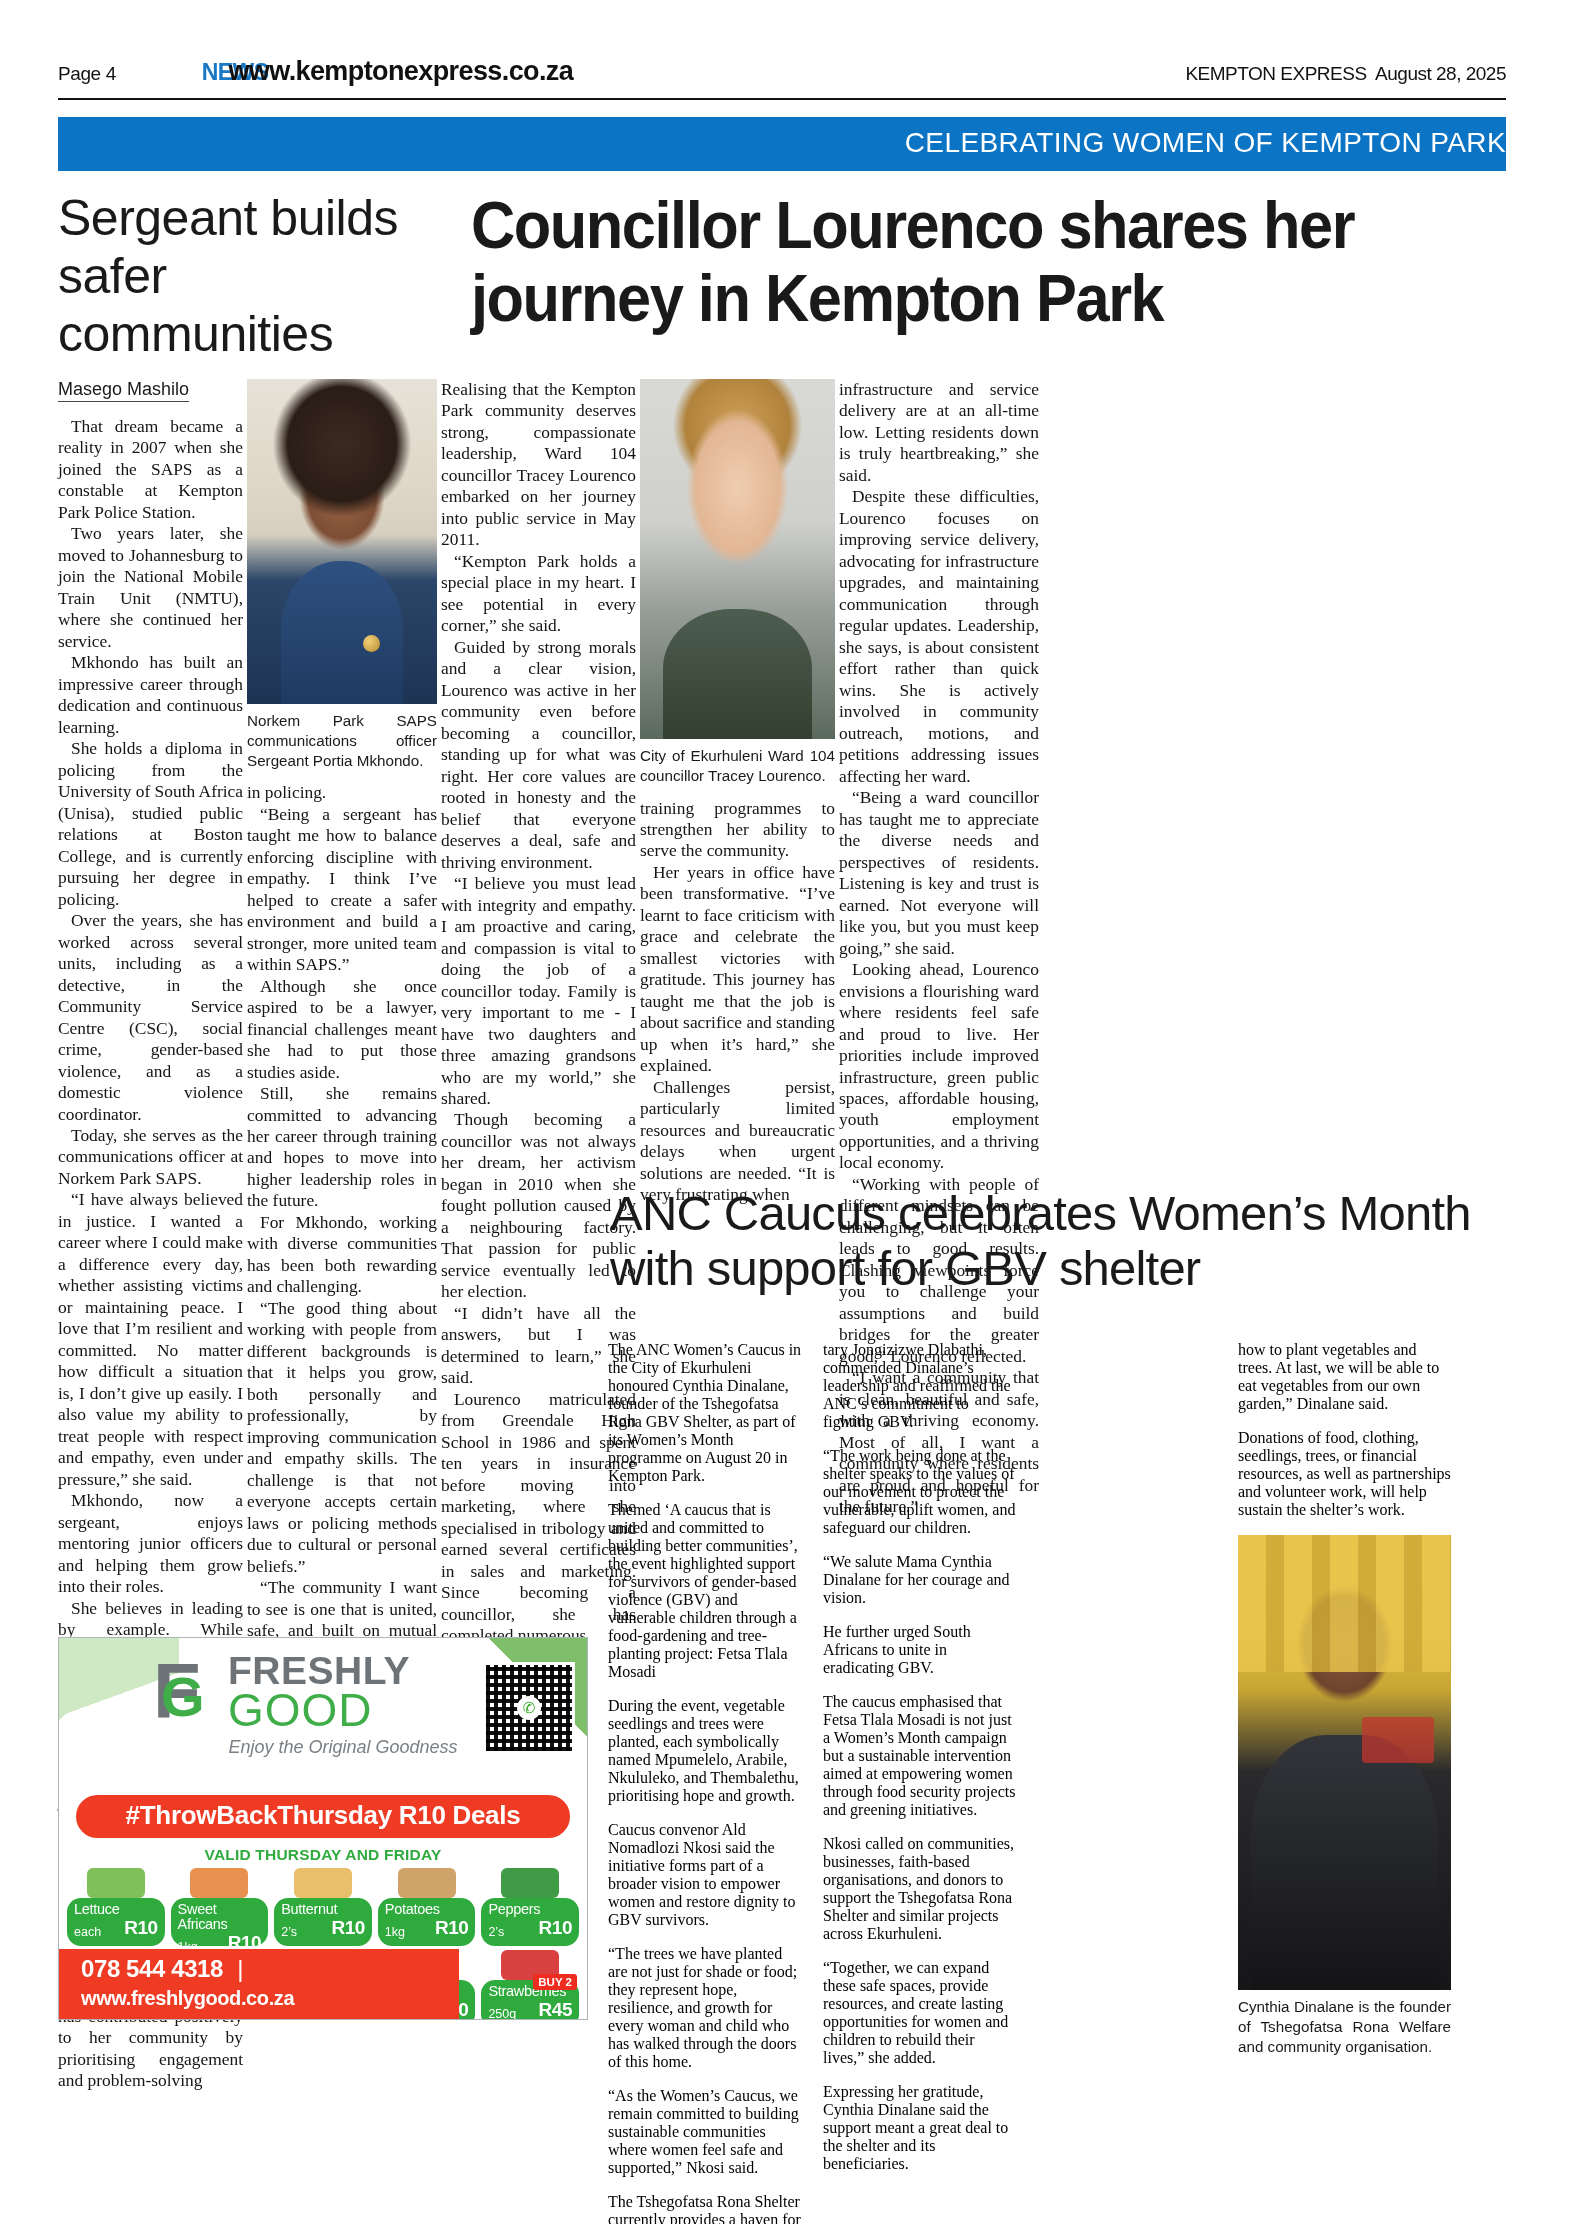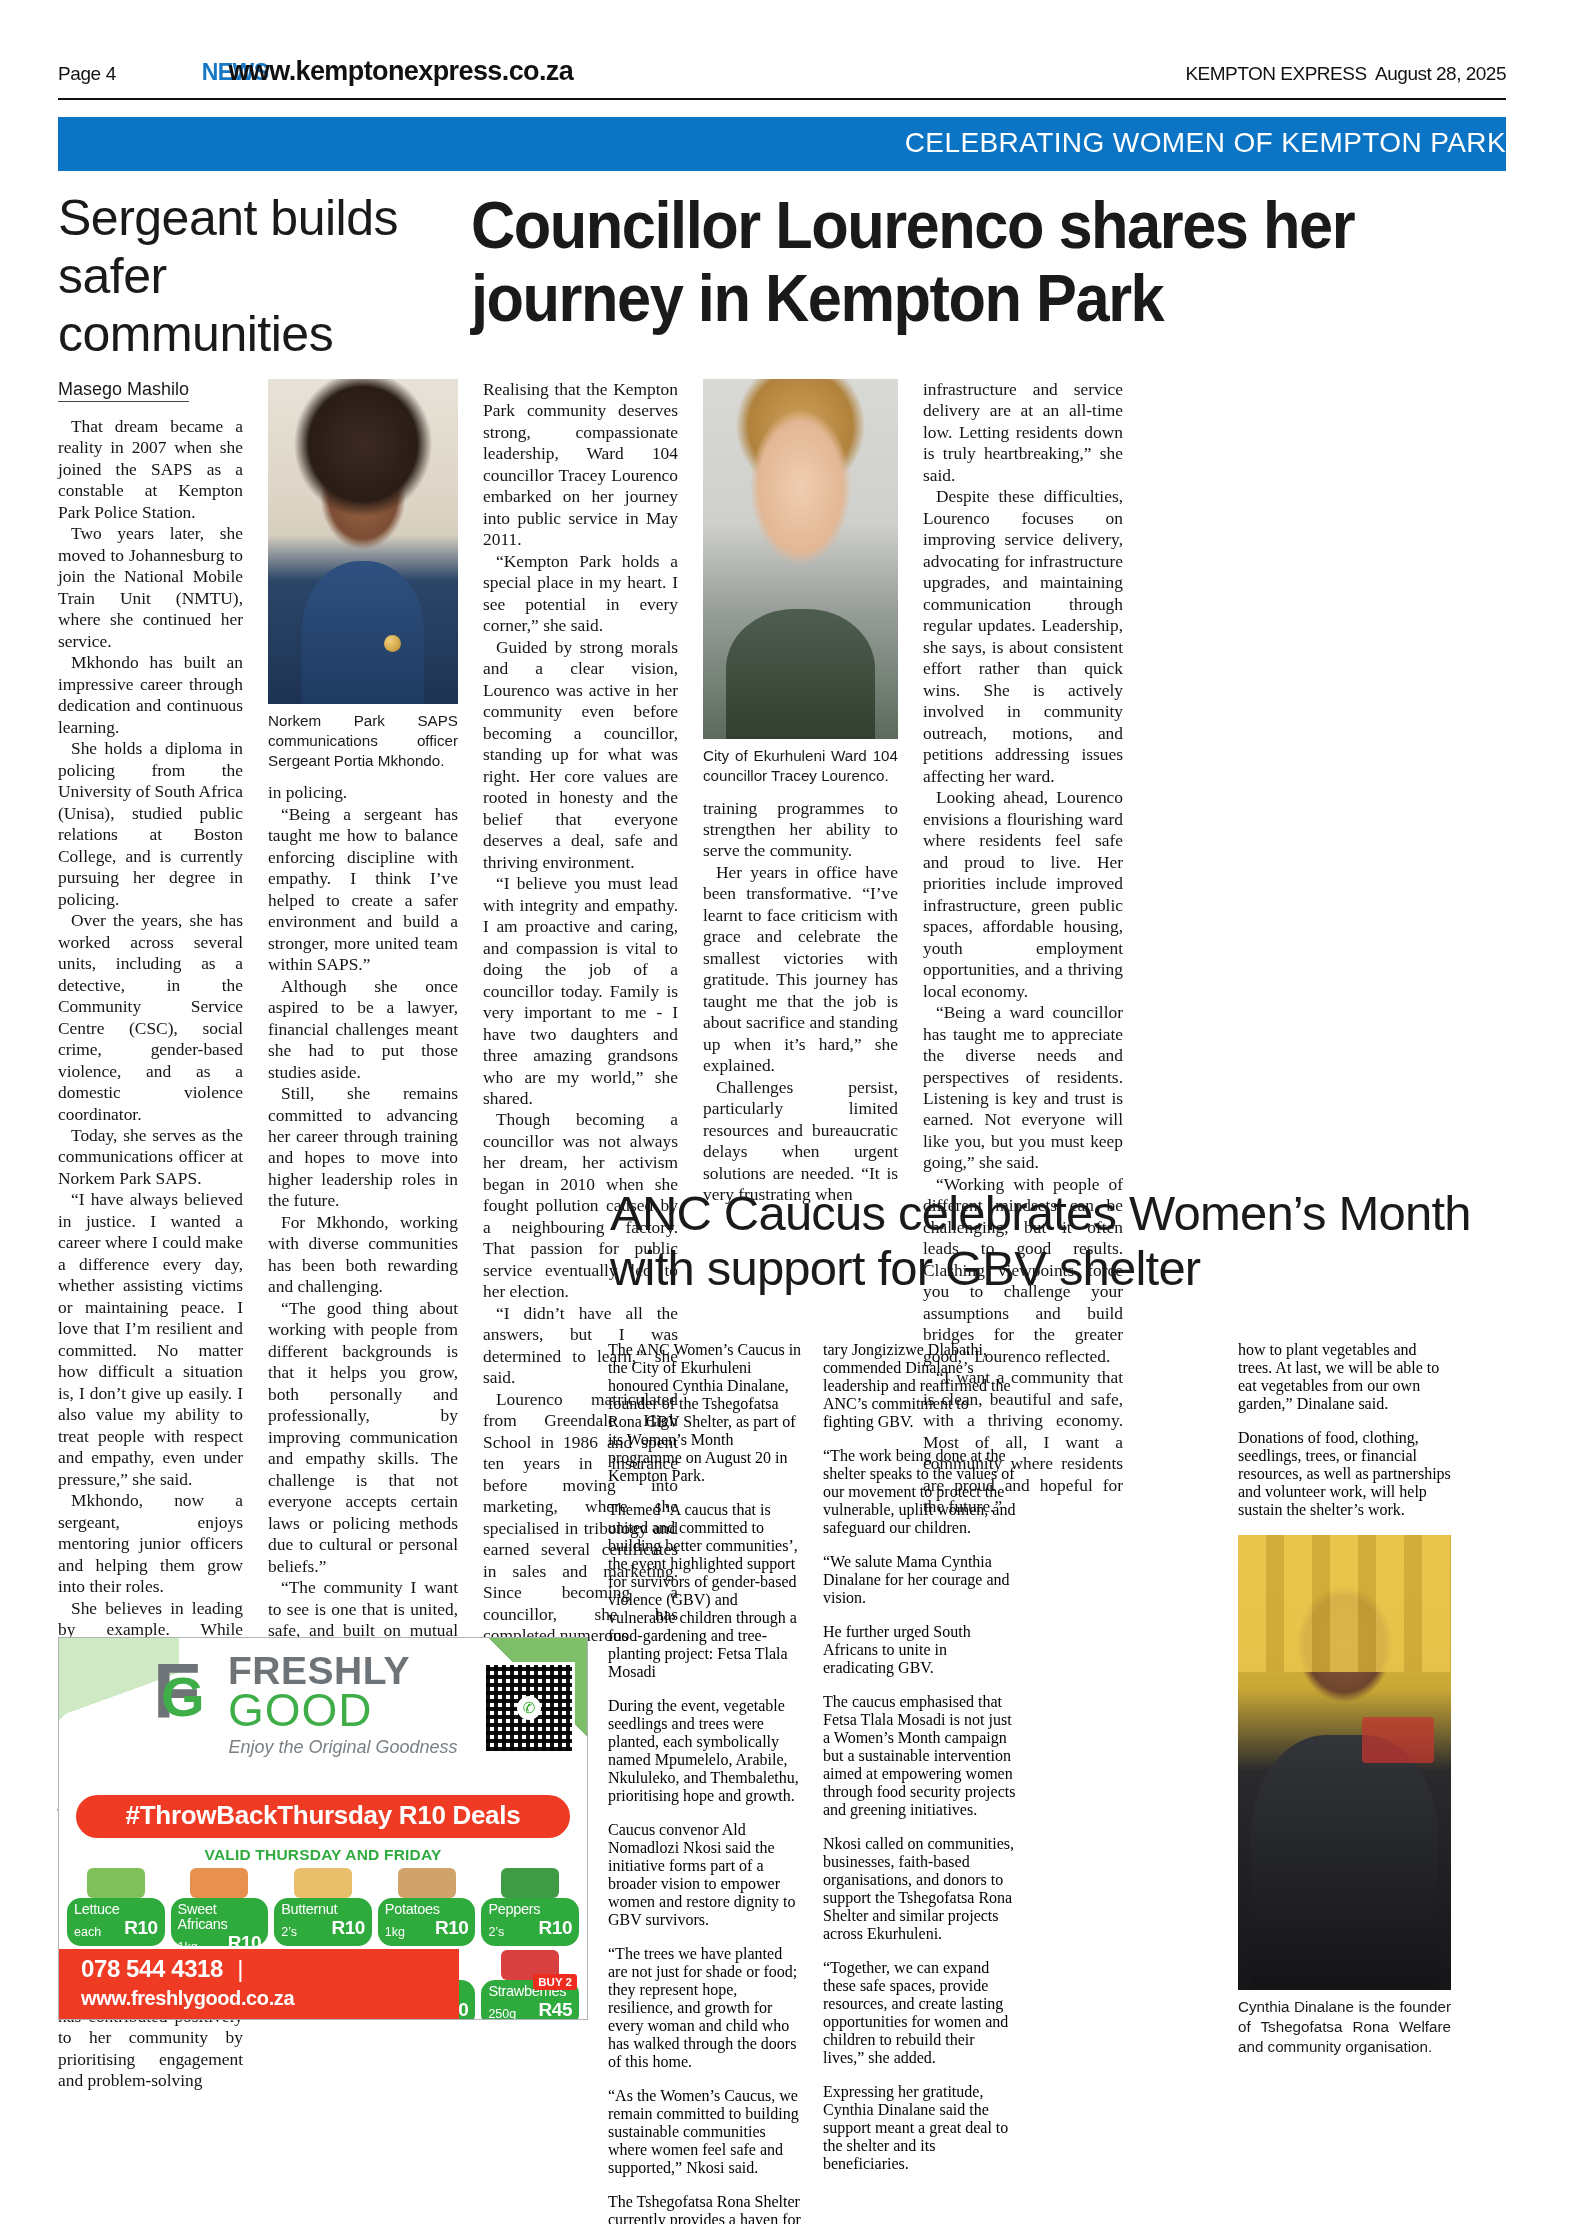--- a/index.html
+++ b/index.html
@@ -115,21 +115,21 @@
   .photo-cynthia::after{
     content:""; position:absolute; left:6%; right:6%; bottom:0; height:56%;
     background:linear-gradient(180deg,#33353a 0%, #141417 100%); border-radius:40% 40% 0 0;
   }
   .ph-red{
     position:absolute; right:8%; top:40%; width:34%; height:10%;
     background:#c2362f; opacity:.75; border-radius:4px; z-index:3;
   }
 
   
-  .grid { display:flex; gap:25px; align-items:flex-start; }
+  .grid { display:flex; gap:4px; align-items:flex-start; }
   .c1 { width:185px; }
   .c2 { width:190px; }
   .c3 { width:195px; }
   .c4 { width:195px; }
   .c5 { width:200px; }
 
   
   .head2 {
     margin-top:15px; font-family:"Liberation Sans", sans-serif;
     font-weight:normal; font-size:49px; line-height:1.12;
@@ -298,22 +298,22 @@
           <p class="first">training programmes to strengthen her ability to serve the community.</p>
           <p>Her years in office have been transformative. “I’ve learnt to face criticism with grace and celebrate the smallest victories with gratitude. This journey has taught me that the job is about sacrifice and standing up when it’s hard,” she explained.</p>
           <p>Challenges persist, particularly limited resources and bureaucratic delays when urgent solutions are needed. “It is very frustrating when</p>
         </div>
     </div>
 
     <div class="col c5">
       <div id="l-col3">
           <p class="first">infrastructure and service delivery are at an all-time low. Letting residents down is truly heartbreaking,” she said.</p>
           <p>Despite these difficulties, Lourenco focuses on improving service delivery, advocating for infrastructure upgrades, and maintaining communication through regular updates. Leadership, she says, is about consistent effort rather than quick wins. She is actively involved in community outreach, motions, and petitions addressing issues affecting her ward.</p>
+          <p>“Being a ward councillor has taught me to appreciate the diverse needs and perspectives of residents. Listening is key and trust is earned. Not everyone will like you, but you must keep going,” she said.</p>
           <p>Looking ahead, Lourenco envisions a flourishing ward where residents feel safe and proud to live. Her priorities include improved infrastructure, green public spaces, affordable housing, youth employment opportunities, and a thriving local economy.</p>
-          <p>“Being a ward councillor has taught me to appreciate the diverse needs and perspectives of residents. Listening is key and trust is earned. Not everyone will like you, but you must keep going,” she said.</p>
           <p>“Working with people of different mindsets can be challenging, but it often leads to good results. Clashing viewpoints force you to challenge your assumptions and build bridges for the greater good,” Lourenco reflected.</p>
           <p>“I want a community that is clean, beautiful and safe, with a thriving economy. Most of all, I want a community where residents are proud and hopeful for the future.”</p>
         </div>
     </div>
   </div>
 
   <div style="position:absolute; left:608px; top:1186px; width:906px;">
     <h2 class="head2" style="margin:0;">ANC Caucus celebrates Women’s Month with support for GBV shelter</h2>
   </div>
 

